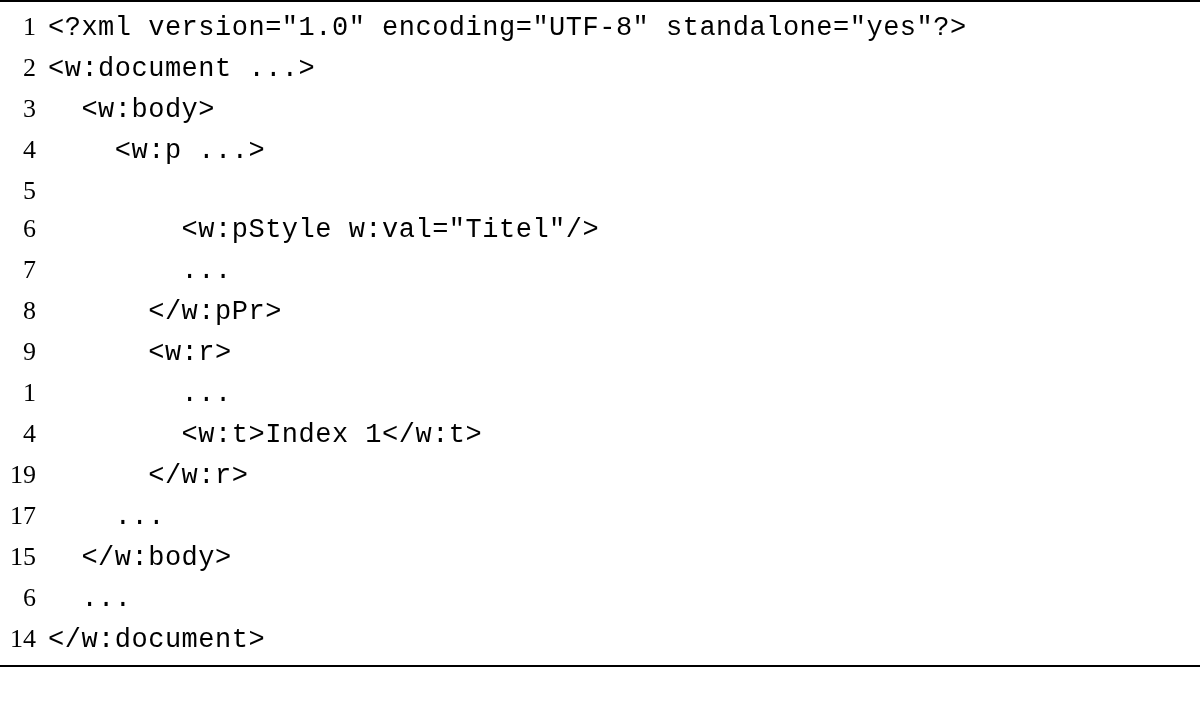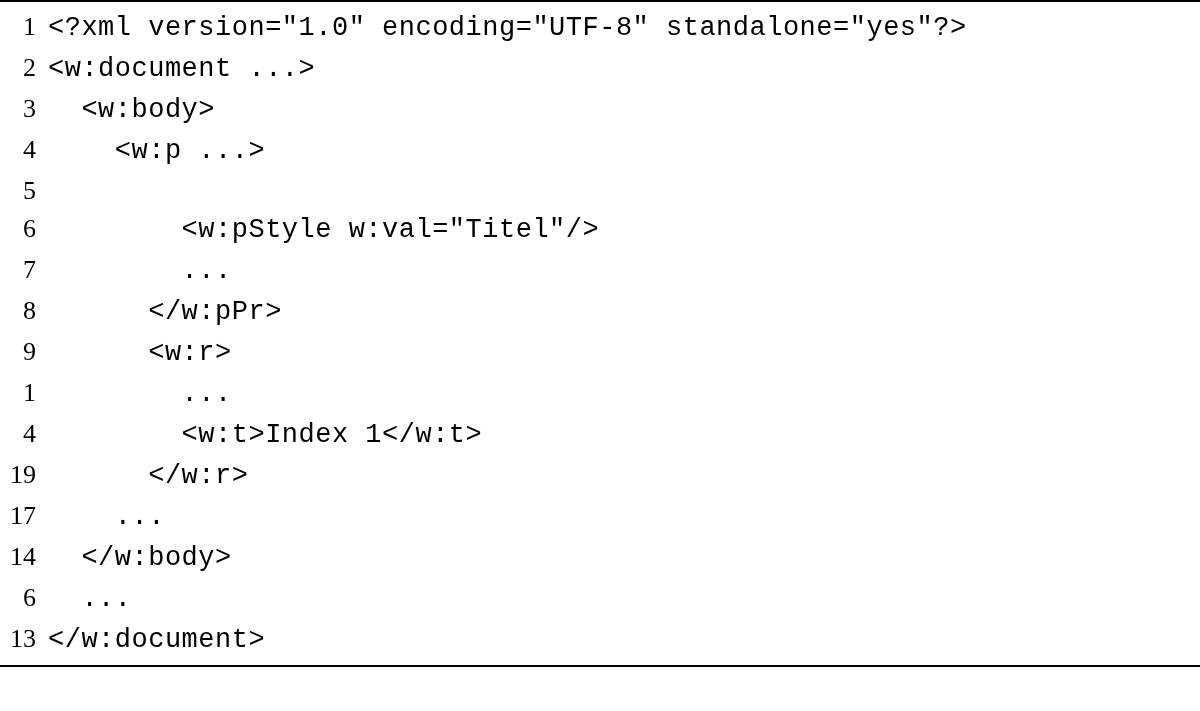--- a/index.html
+++ b/index.html
@@ -90,24 +90,24 @@
   </div>
   <div class="line">
     <span class="line-num">19</span>
     <span class="code">      &lt;/w:r&gt;</span>
   </div>
   <div class="line">
     <span class="line-num">17</span>
     <span class="code">    ...</span>
   </div>
   <div class="line">
-    <span class="line-num">14</span>
+    <span class="line-num">15</span>
     <span class="code">  &lt;/w:body&gt;</span>
   </div>
   <div class="line">
     <span class="line-num">6</span>
     <span class="code">  ...</span>
   </div>
   <div class="line">
-    <span class="line-num">13</span>
+    <span class="line-num">14</span>
     <span class="code">&lt;/w:document&gt;</span>
   </div>
 </div>
 
 </body></html>

